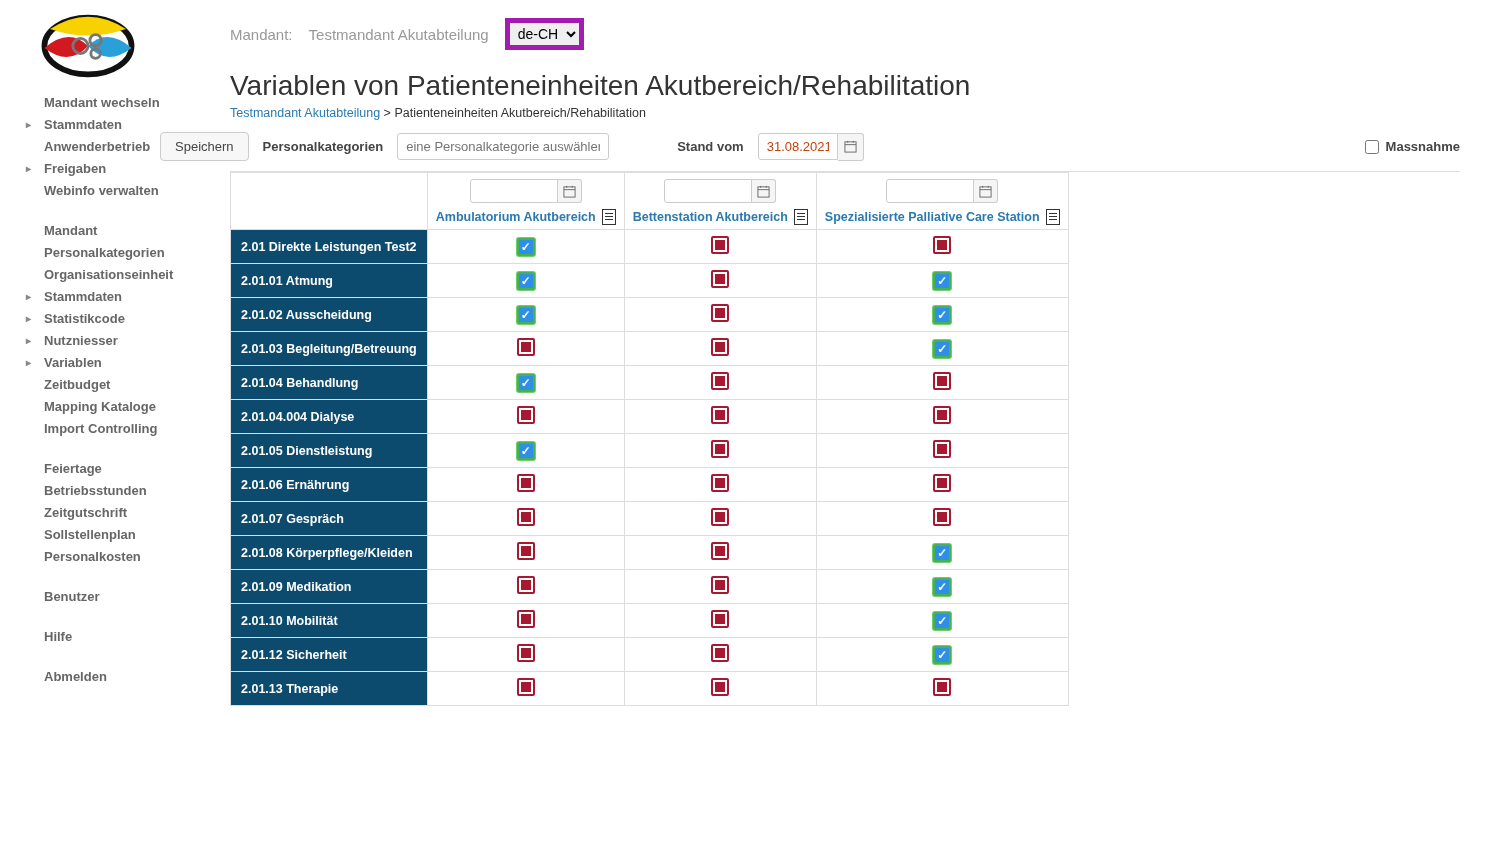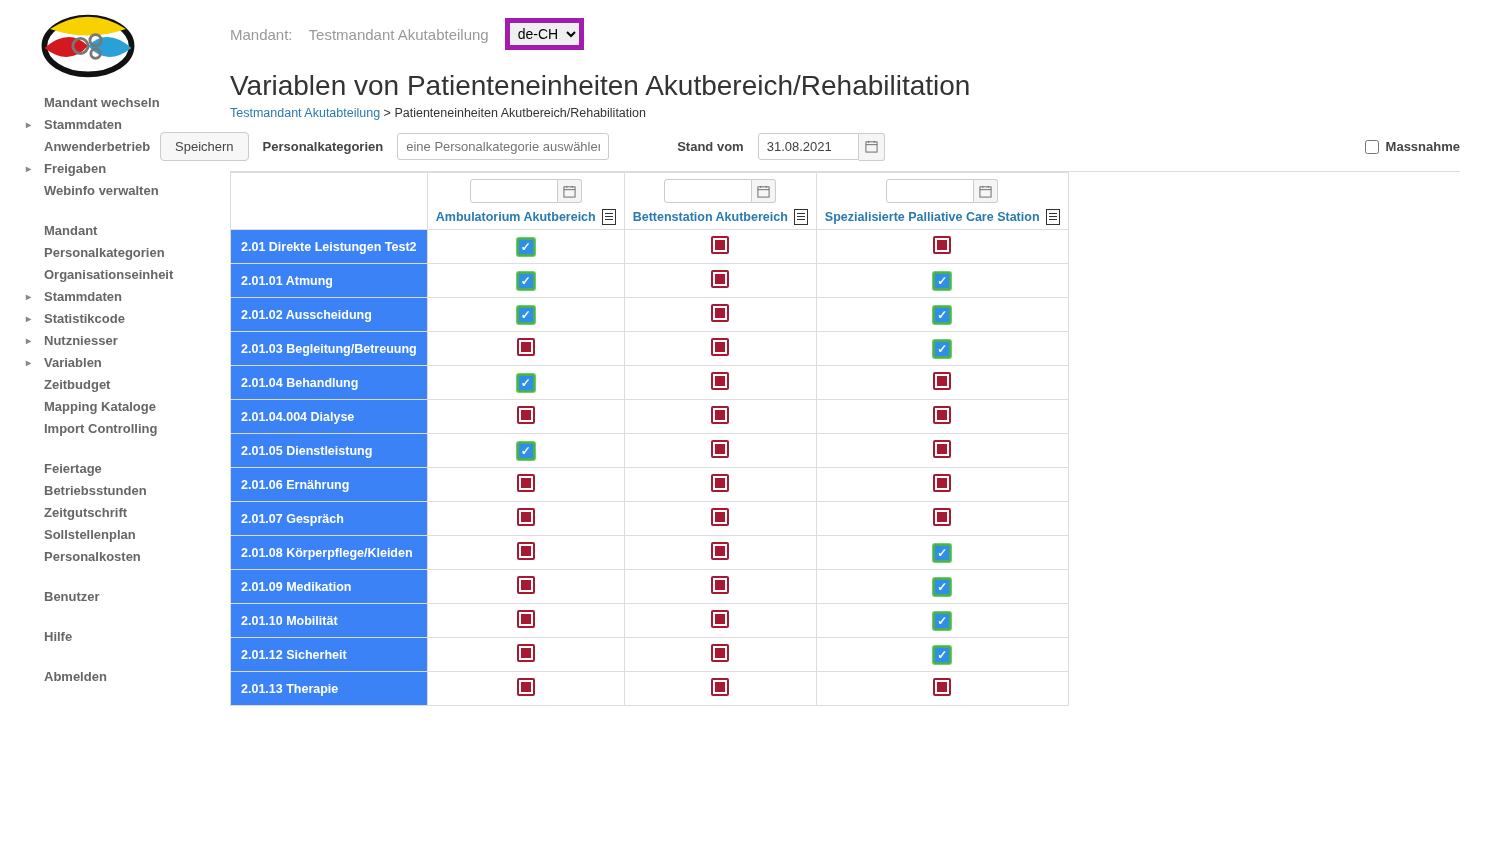--- a/index.html
+++ b/index.html
@@ -81,23 +81,23 @@
     padding:5px 8px;
     font-size:13px;
     color:#888;
     background:#fff;
   }
   .date-wrap { display:inline-flex; align-items:center; }
   .date-wrap input {
     border:1px solid #ccc;
     border-radius:3px 0 0 3px;
     padding:5px 8px;
-    width:101px;
+    width:80px;
     font-size:13px;
-    color:#404040;
+    color:#c2410c;
   }
   .date-btn {
     width:26px; height:28px;
     border:1px solid #ccc; border-left:none;
     border-radius:0 3px 3px 0;
     background:#f5f5f5;
     display:inline-flex; align-items:center; justify-content:center;
     cursor:pointer;
   }
   .cal-icon { width:13px; height:13px; }
@@ -149,21 +149,21 @@
     position:relative;
     display:inline-block;
   }
   .doc-icon::after{
     content:""; position:absolute; left:2px; right:2px; top:3px;
     border-top:1.5px solid #333;
     box-shadow: 0 3px 0 #333, 0 6px 0 #333;
     height:0;
   }
   td.row-head {
-    background:#3b82f6;
+    background:#0c4a6e;
     color:#fff;
     font-weight:700;
     font-size:12.5px;
     padding: 9px 10px;
     white-space:nowrap;
     min-width:178px;
   }
   td.cell {
     text-align:center;
     padding:6px 10px;

